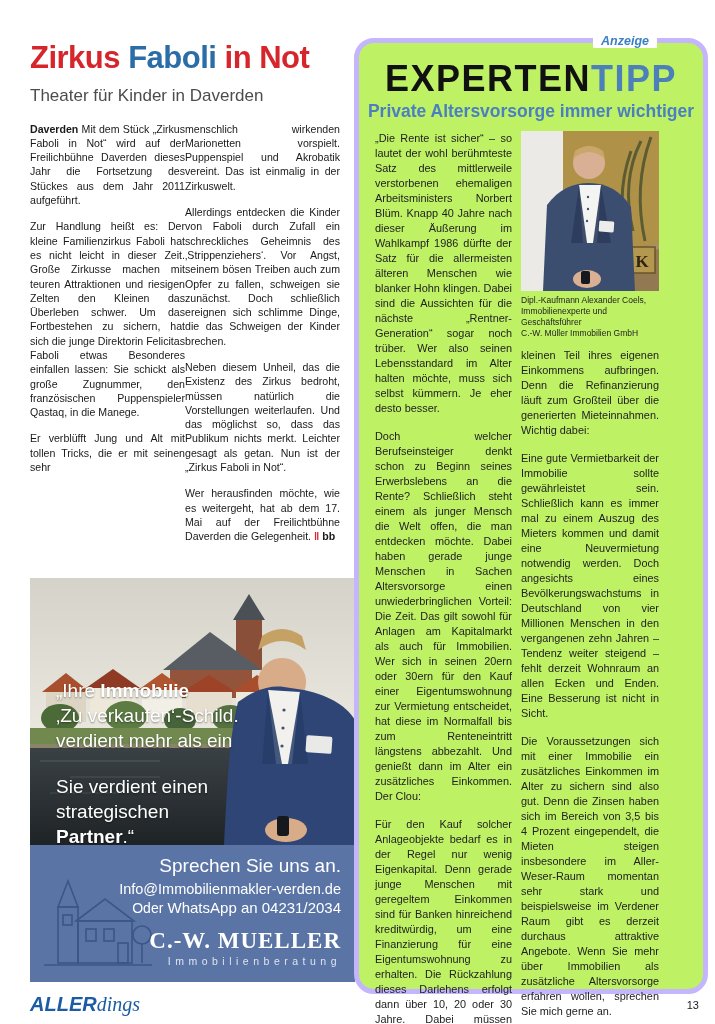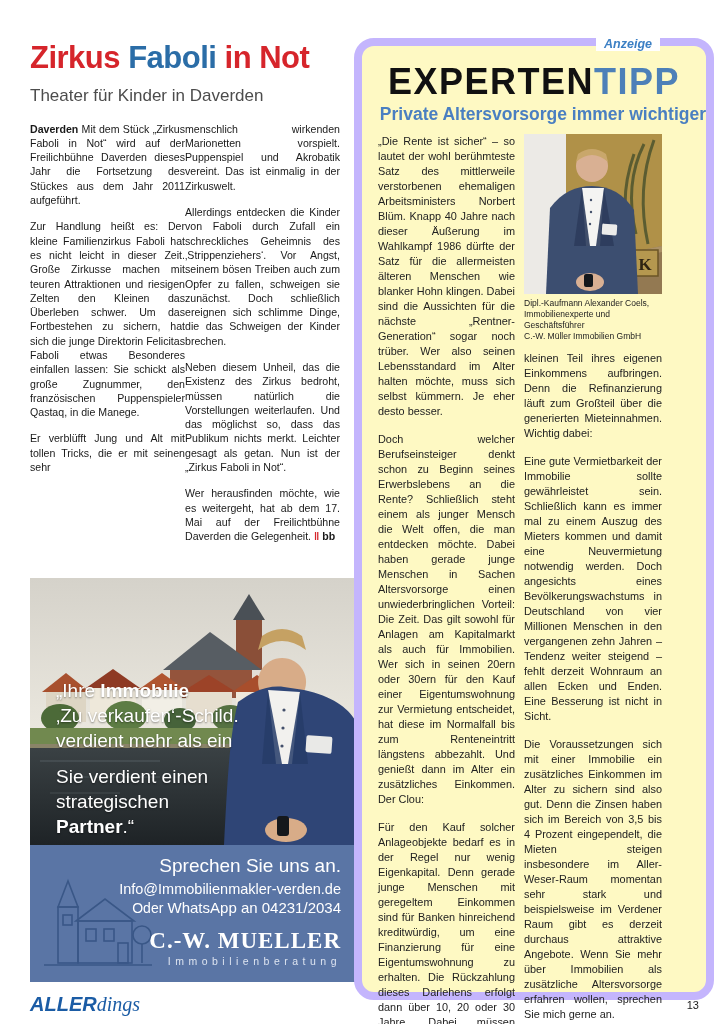--- a/index.html
+++ b/index.html
@@ -17,39 +17,39 @@
   .col p{margin:0 0 12px 0;}
   .lead{font-weight:bold;}
   .endmark{color:#d6252b;font-weight:bold;}
   .author{font-weight:bold;}
 
   
   .ad{position:absolute;left:30px;top:578px;width:325px;height:437px;}
   .ad-photo{position:relative;width:325px;height:267px;overflow:hidden;background:#cfccc5;}
   .ad-quote{position:absolute;left:26px;top:100px;color:#ffffff;font-size:19px;line-height:25px;
             text-shadow:0 1px 2px rgba(0,0,0,.45);}
-  .ad-quote .q2{margin-top:11px;}
+  .ad-quote .q2{margin-top:21px;}
   .ad-band{position:relative;width:325px;height:137px;background:#5a75a5;color:#fff;overflow:hidden;}
   .band-text{position:absolute;right:14px;top:10px;text-align:right;}
   .band-cta{font-size:19px;text-align:right;}
   .band-email{font-size:14.5px;margin-top:4px;}
   .band-wa{font-size:15px;margin-top:2px;}
   .band-wa .small{font-size:14px;}
   .band-logo{font-family:"Liberation Serif",serif;font-weight:bold;font-size:23px;letter-spacing:1px;margin-top:12px;}
   .band-logo-sub{font-size:10.5px;letter-spacing:4.5px;color:#dde4f0;margin-top:1px;}
   .house-etch{position:absolute;left:10px;bottom:4px;opacity:.75;}
 
   
   .panel{position:absolute;left:354px;top:38px;width:344px;height:946px;
-         border:8px solid #c4b5fd;border-radius:20px;background:#fef9c3;}
+         border:5px solid #c4b5fd;border-radius:20px;background:#bef264;}
   .anzeige{position:absolute;top:-9px;right:46px;background:#fff;padding:0 8px;
            color:#3b7fc4;font-style:italic;font-weight:bold;font-size:12.5px;}
   .tip-title{text-align:center;margin-top:15px;font-size:36px;font-weight:bold;letter-spacing:1.5px;color:#111;}
   .tip-title .t2{color:#4d80b8;}
-  .tip-sub{text-align:right;font-size:17.5px;font-weight:bold;color:#4a7fc1;margin-top:1px;}
+  .tip-sub{text-align:center;font-size:17.5px;font-weight:bold;color:#4a7fc1;margin-top:1px;}
   .tip-cols{position:absolute;left:16px;top:88px;width:284px;display:flex;gap:9px;}
   .tip-col{width:138px;font-size:10.9px;line-height:15px;text-align:justify;color:#222;}
   .tip-col p{margin:0 0 13px 0;}
   .advisor-photo{width:138px;height:160px;display:block;}
   .caption{font-size:8.5px;line-height:11px;text-align:left;color:#222;margin:4px 0 9px 0;}
 
   
   .footer-logo{position:absolute;left:30px;top:993px;font-size:20px;color:#1b5ca5;font-style:italic;}
   .footer-logo .f1{font-weight:bold;font-family:"Liberation Sans",sans-serif;}
   .footer-logo .f2{font-family:"Liberation Serif",serif;}

